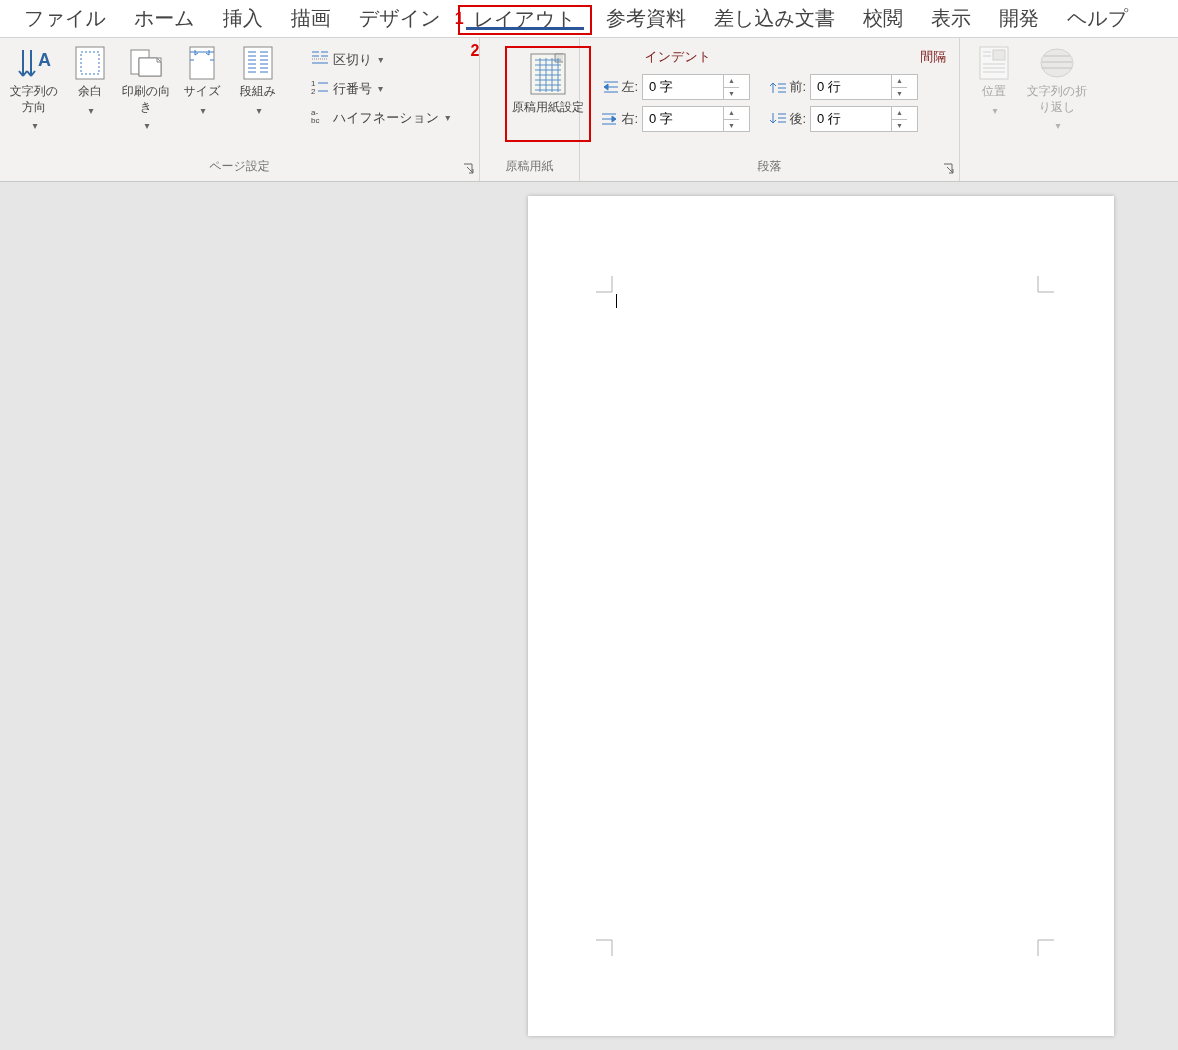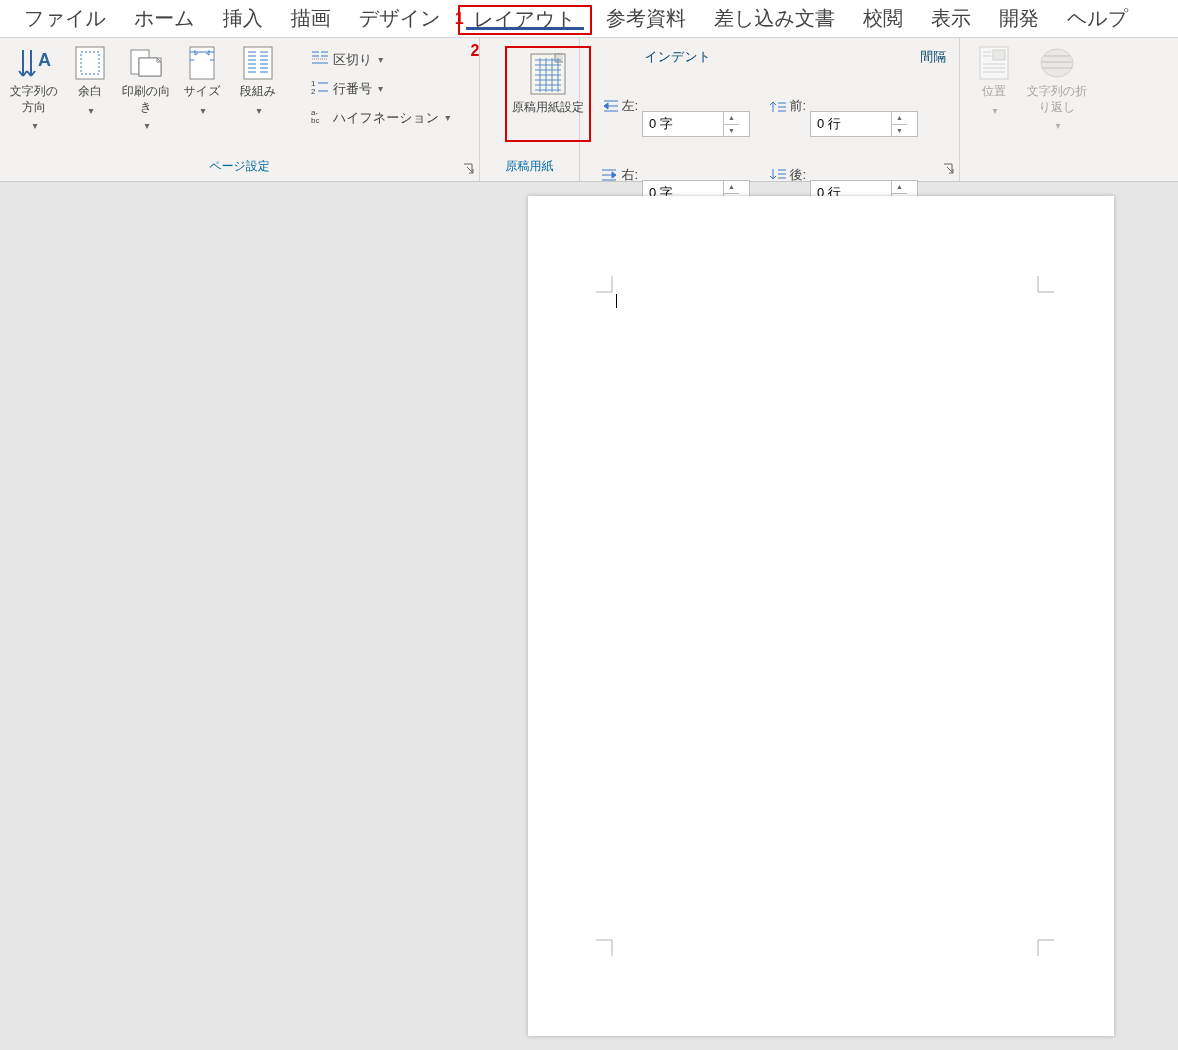--- a/index.html
+++ b/index.html
@@ -64,21 +64,21 @@
     position: relative;
   }
   .group-body {
     display: flex;
     flex: 1;
     align-items: flex-start;
   }
   .group-label {
     text-align: center;
     font-size: 12px;
-    color: #0369a1;
+    color: #737373;
     padding: 4px 0 6px 0;
     position: relative;
   }
   .launcher {
     position: absolute;
     right: 4px;
     bottom: 6px;
     width: 12px;
     height: 12px;
   }
@@ -133,21 +133,21 @@
     font-size: 16px;
   }
   .para-group .group-body {
     flex-direction: column;
     align-items: stretch;
   }
   .para-headers {
     display: flex;
     justify-content: space-around;
     font-size: 13px;
-    color: #0c4a6e;
+    color: #7f1d1d;
     padding: 6px 0 8px 0;
   }
   .para-row {
     display: flex;
     align-items: center;
     gap: 4px;
     margin-bottom: 6px;
   }
   .para-label {
     display: flex;
@@ -157,21 +157,20 @@
     width: 52px;
     justify-content: flex-end;
   }
   .spin {
     display: flex;
     align-items: center;
     border: 1px solid #bfbfbf;
     background: #fff;
     height: 26px;
     width: 108px;
-    margin-top: 37px;
   }
   .spin input {
     border: none;
     width: 80px;
     padding: 0 6px;
     font-size: 13px;
     outline: none;
     background: transparent;
   }
   .spin-btns {

